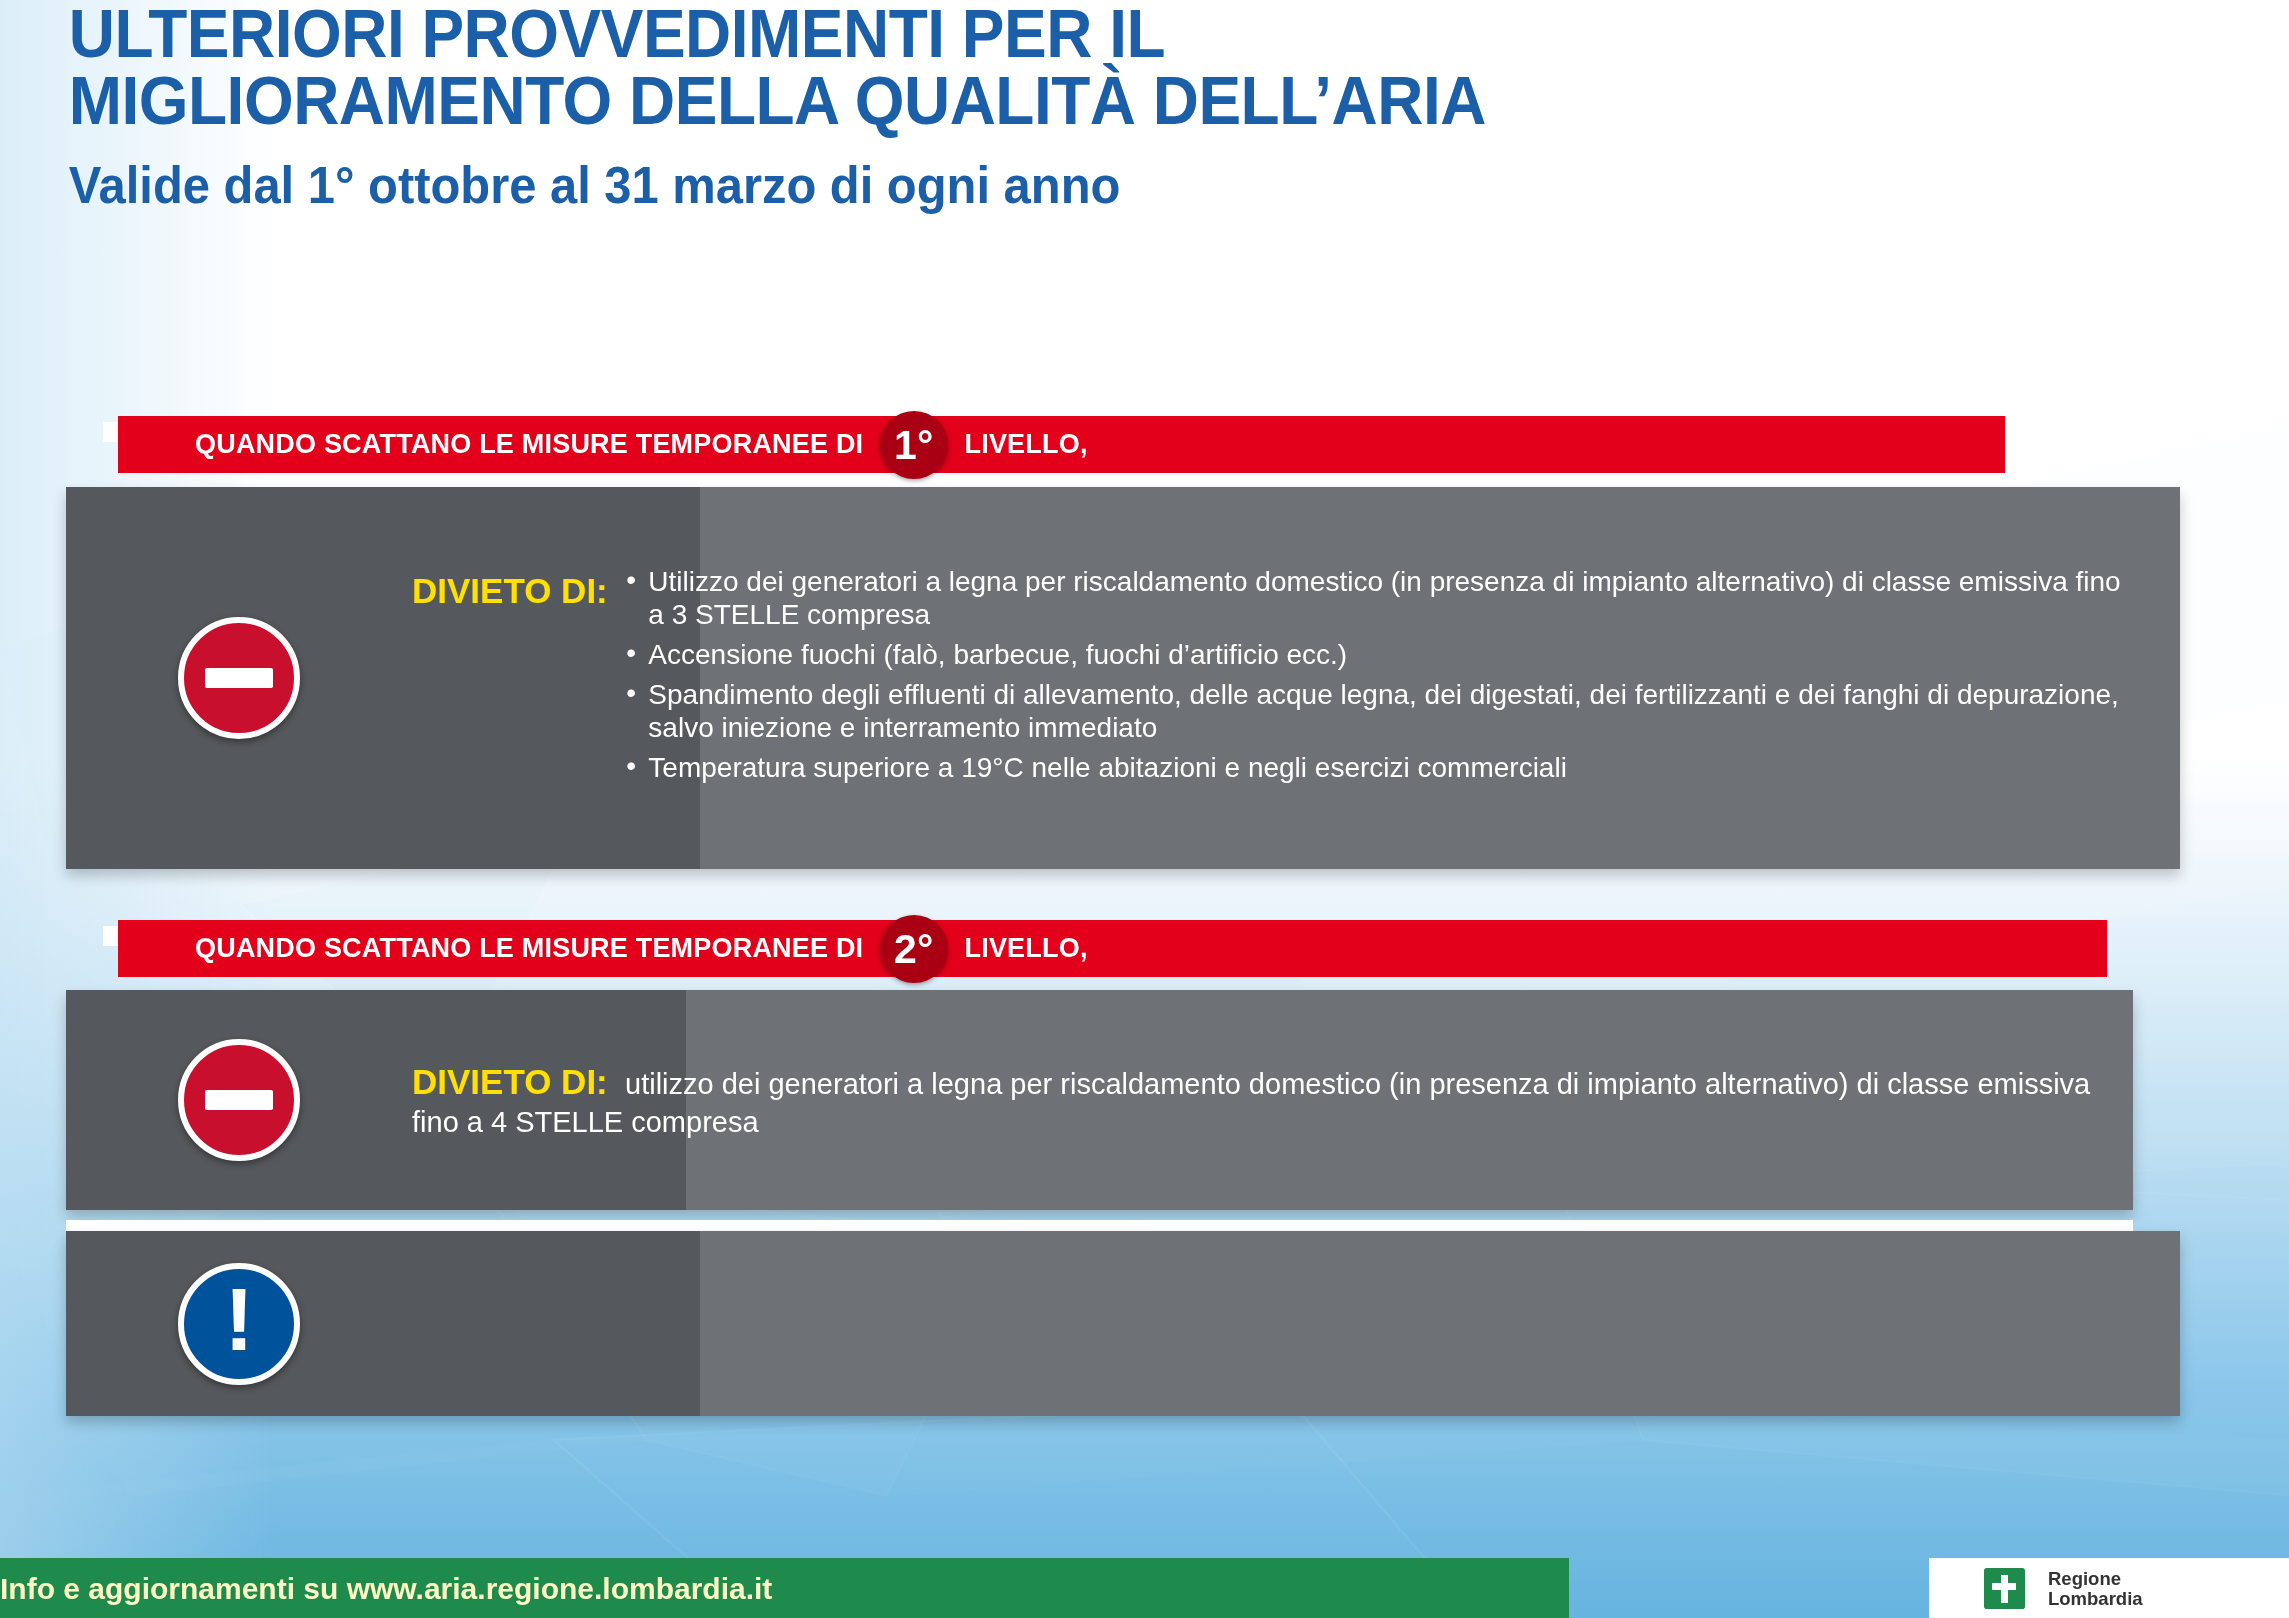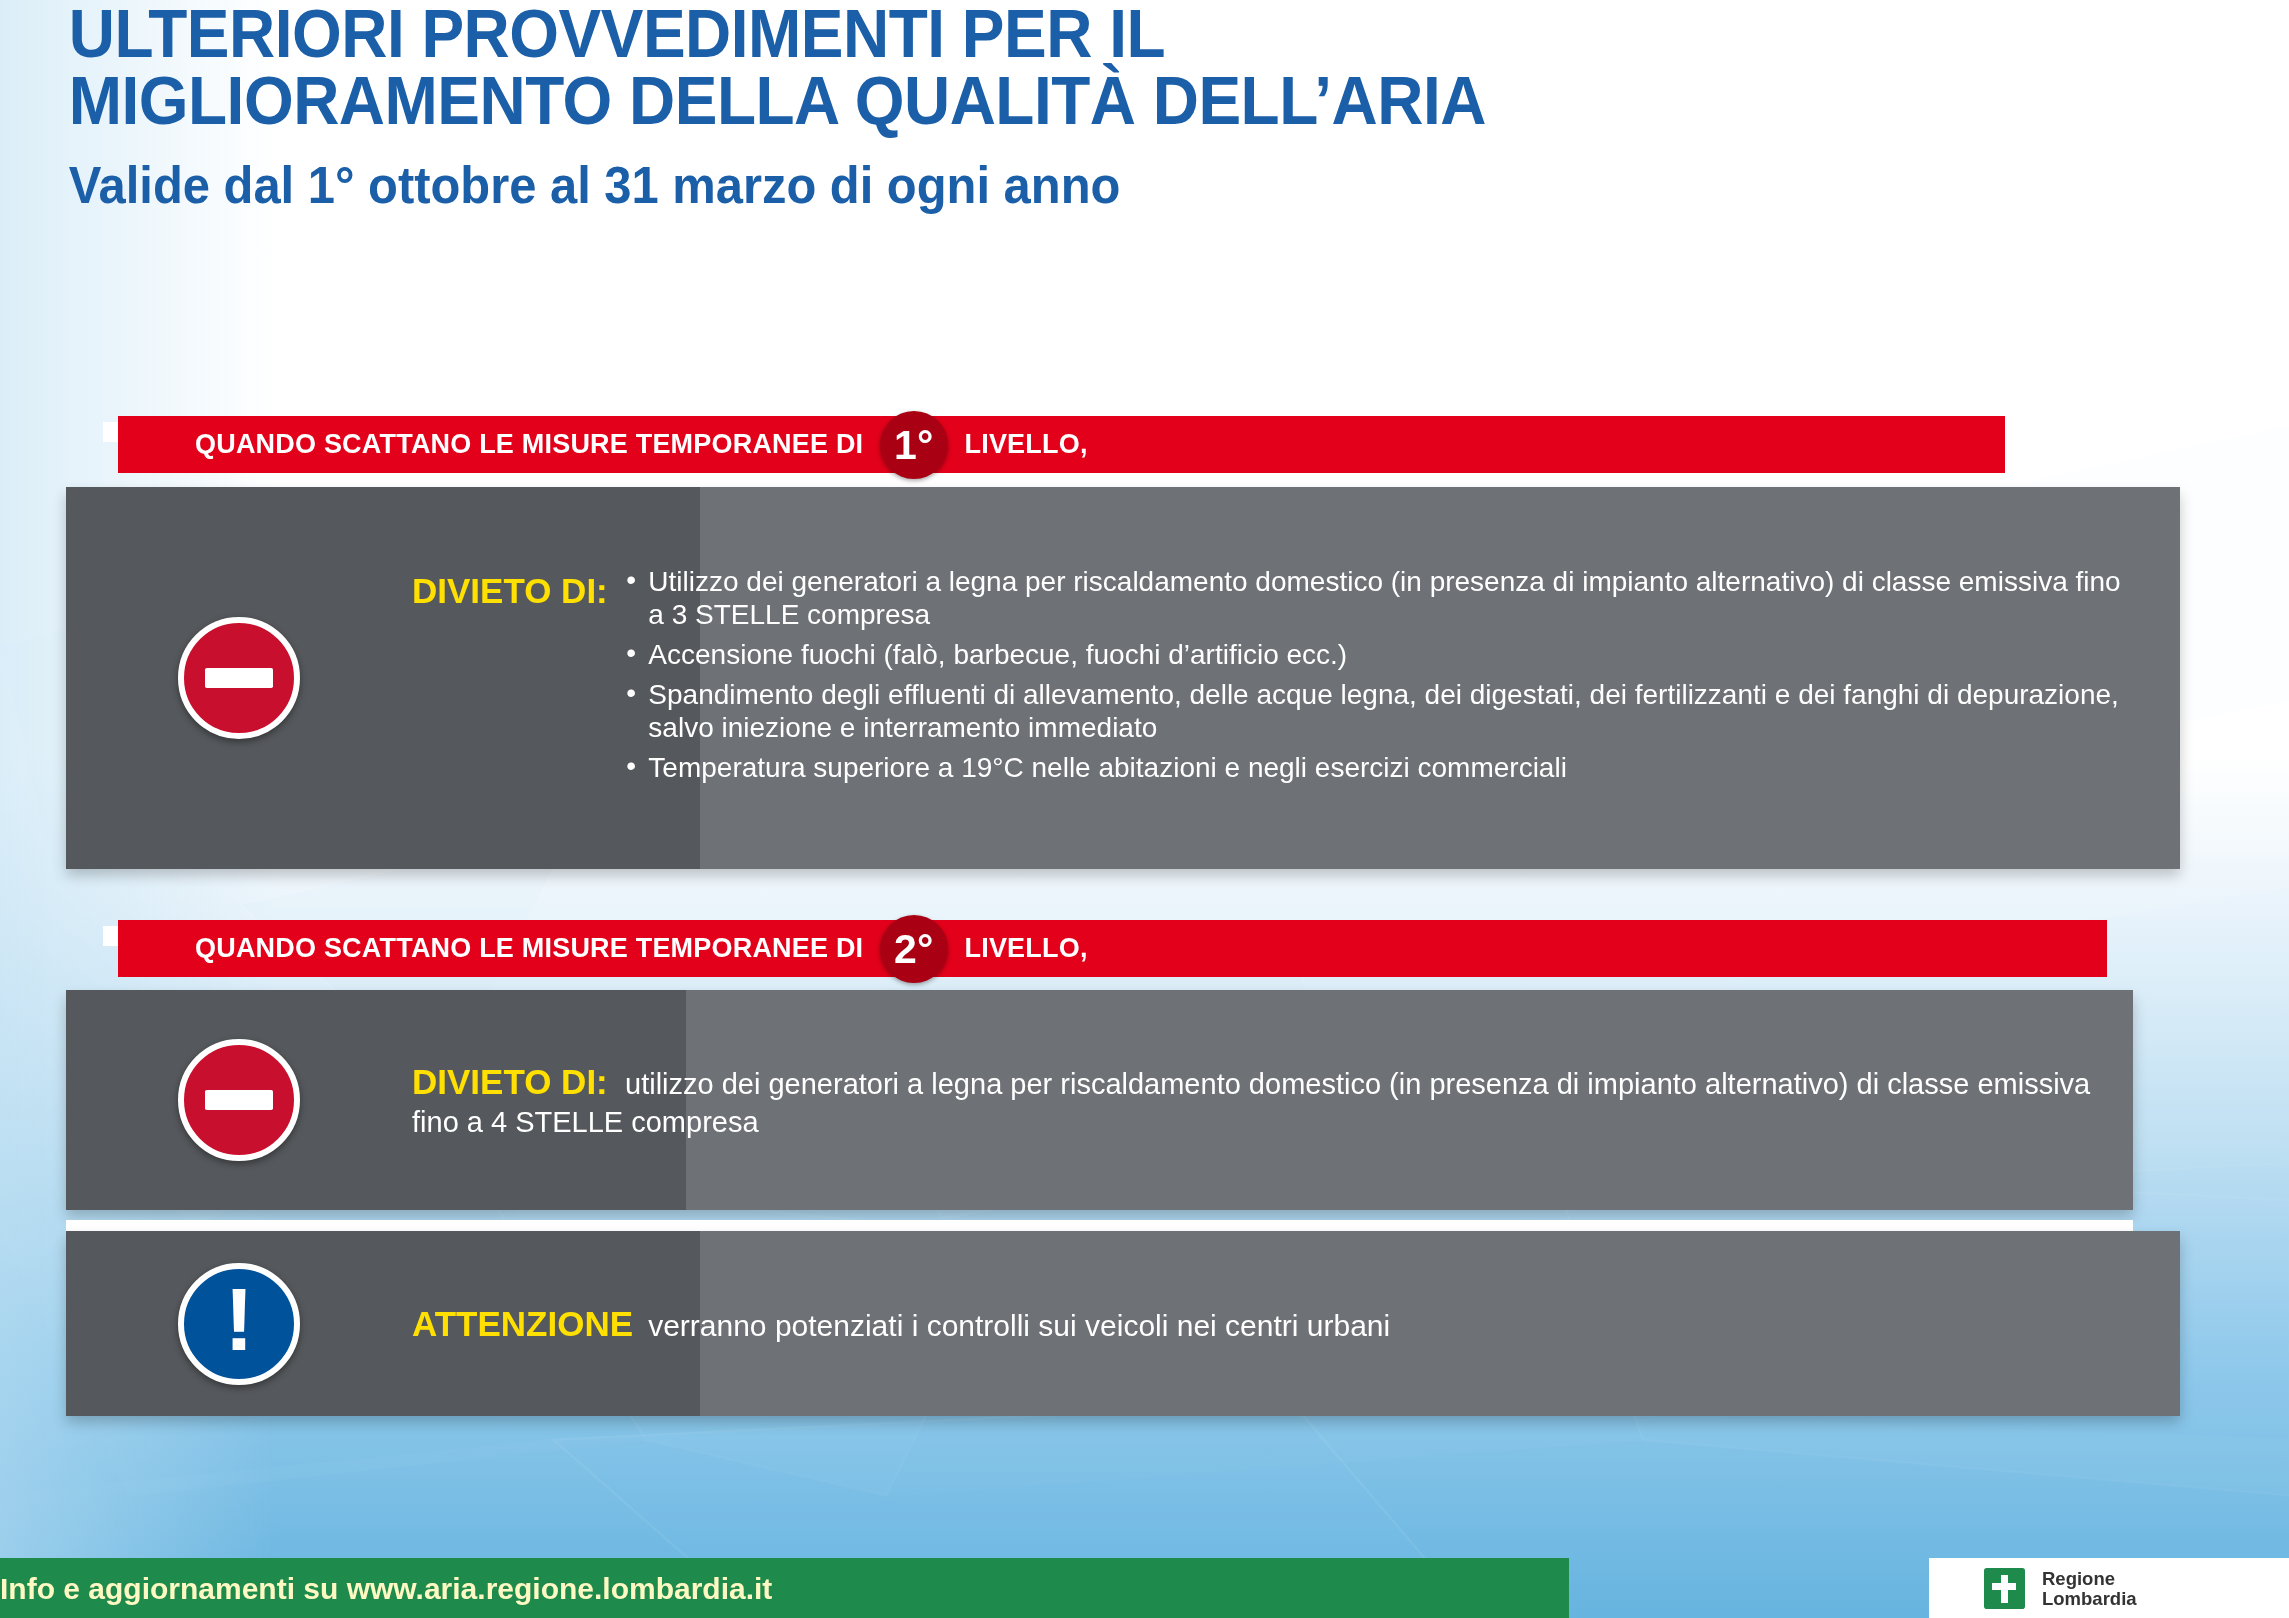--- a/index.html
+++ b/index.html
@@ -225,21 +225,21 @@
   .footer-right {
     position: absolute;
     right: 0;
     bottom: 0;
     height: 61px;
     width: 361px;
     background: #ffffff;
     display: flex;
     align-items: center;
     padding-left: 55px;
-    gap: 17px;
+    gap: 23px;
   }
   .rl-mark {
     width: 41px; height: 41px;
     background: #1e8a4c;
     position: relative;
     border-radius: 2.8px;
   }
   .rl-mark::before, .rl-mark::after {
     content: "";
     position: absolute;
@@ -335,24 +335,20 @@
       <span style="margin-left:9.2px;">utilizzo dei generatori a legna per riscaldamento domestico (in presenza di impianto alternativo) di classe emissiva fino a 4 STELLE compresa</span>
     </div>
   </div>
 </div>
 
 <div class="white-sliver" style="left:66px; top:1220px; width:2067px; height:24px;"></div>
 <div class="panel" style="position:absolute; left:66px; top:1231px; width:2114px; height:185px;">
   <div class="panel-icon">
     <div class="icon-excl">!</div>
   </div>
-  <div class="panel-content">
-    <span class="attn">ATTENZIONE</span>
-    <span class="attn-text" style="margin-left:11px;">verranno potenziati i controlli sui veicoli nei centri urbani</span>
-  </div>
 </div>
 
 <div class="footer-bar">
   <span>Info e aggiornamenti su www.aria.regione.lombardia.it</span>
 </div>
 <div class="footer-right">
   <div class="rl-mark"></div>
   <div class="rl-text">
     <div>Regione</div>
     <div>Lombardia</div>

